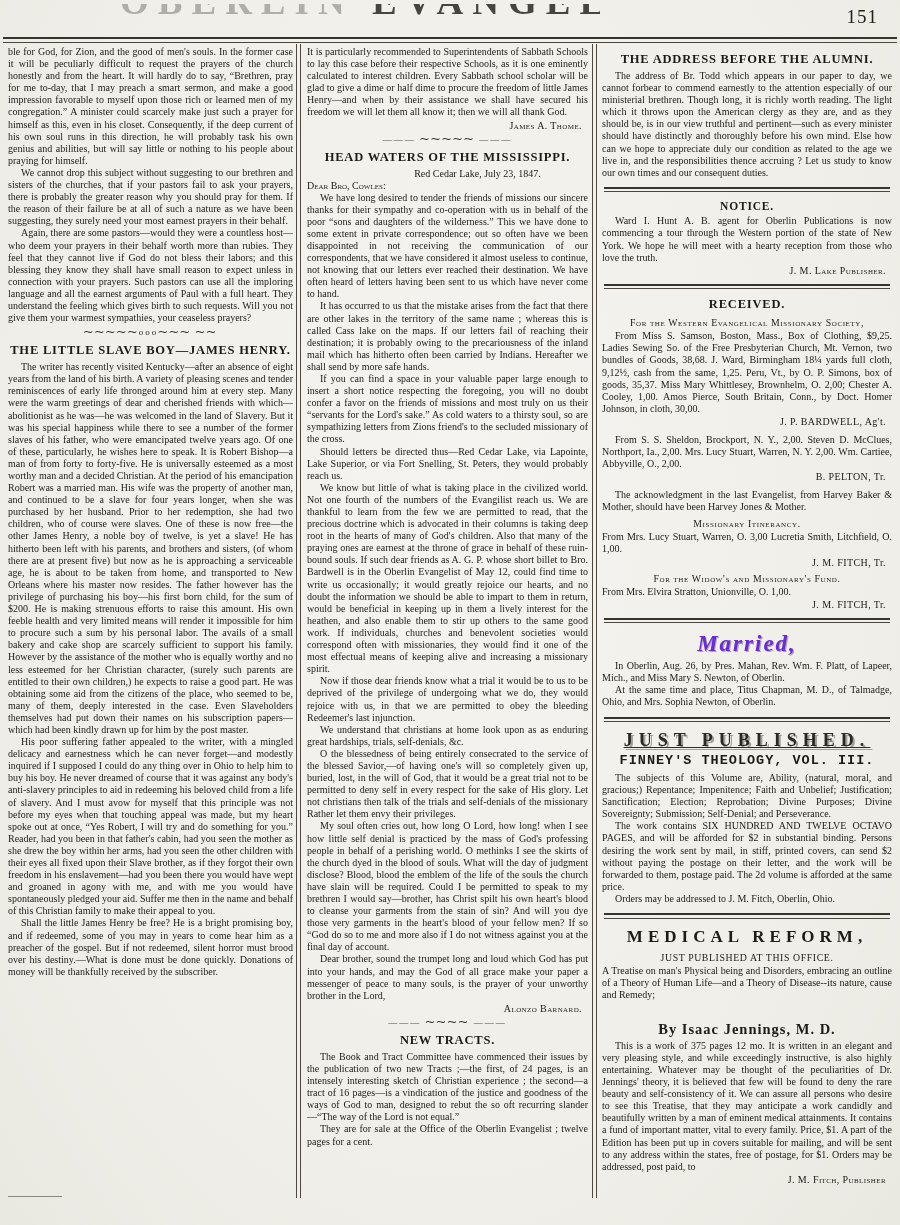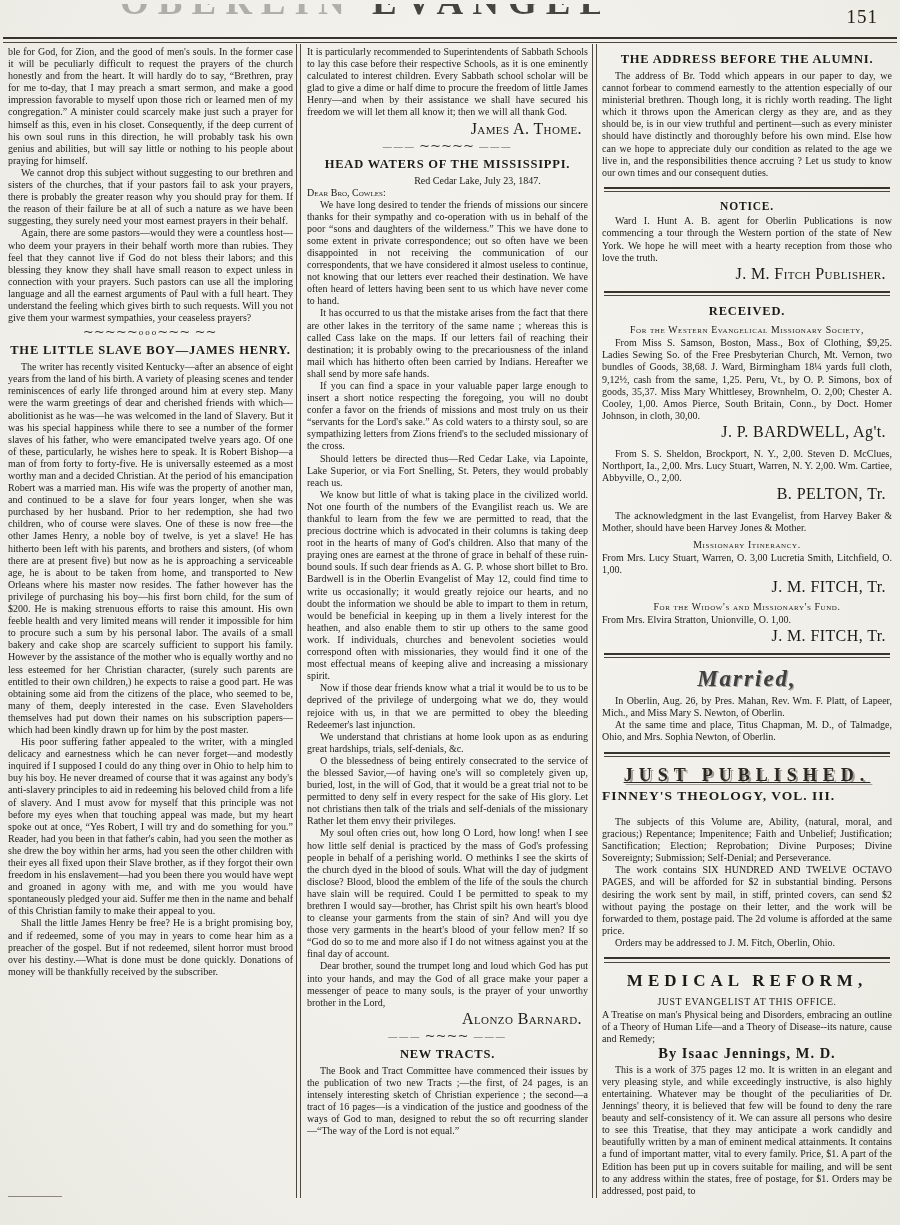--- a/index.html
+++ b/index.html
@@ -28,33 +28,33 @@
   .col{position:absolute;top:46px;height:1152px;overflow:hidden;}
   .col1{left:8px;width:285px;}
   .col2{left:307px;width:281px;}
   .col3{left:602px;width:290px;}
   
   .p{font-size:10px;line-height:12.1px;text-align:justify;margin:0;text-indent:13px;}
   .pc{text-indent:0;}
   .hd{font-size:12.5px;font-weight:bold;text-align:center;letter-spacing:.8px;margin:6px 0 3px;}
   .hd-sm{font-size:11.5px;}
   .sub{font-size:9.8px;text-align:center;font-variant:small-caps;letter-spacing:.6px;margin:5px 0 2px;}
-  .sig{font-size:16px;text-align:right;font-variant:small-caps;letter-spacing:.4px;margin:1px 6px 2px 0;}
+  .sig{font-size:10px;text-align:right;font-variant:small-caps;letter-spacing:.4px;margin:1px 6px 2px 0;}
   .sig.caps{font-variant:normal;}
   .dl{font-size:10px;text-align:center;margin:1px 0 1px 60px;}
   .sal{font-size:10px;font-variant:small-caps;margin:1px 0;}
   .orn{font-size:9px;text-align:center;letter-spacing:2px;color:#2a2822;margin:3px 0;}
   .hr2{border-top:2.2px solid #37342d;border-bottom:1px solid #4a463d;height:2.5px;margin:8px 2px;}
   .ornhead{font-size:23px;font-weight:bold;font-style:italic;text-align:center;letter-spacing:2px;
-    margin:4px 0 3px;color:#404040;text-shadow:1.2px 1.2px 0 rgba(40,36,28,.35);}
+    margin:4px 0 3px;color:#6d28d9;text-shadow:1.2px 1.2px 0 rgba(40,36,28,.35);}
   .shadowhead{font-size:18px;font-weight:bold;text-align:center;letter-spacing:6px;margin:8px 0 2px;
     color:#2c2922;text-shadow:2px 2px 0 rgba(44,40,32,.4);text-decoration:underline;}
   .bighead{font-size:17px;font-weight:bold;text-align:center;letter-spacing:5px;margin:8px 0 1px;}
-  .byline{font-size:14.5px;font-weight:bold;text-align:center;letter-spacing:1px;margin:0 0 2px;}
-  .finney{font-size:13.5px;font-weight:bold;letter-spacing:1px;margin:2px 0 12px;}
+  .byline{font-size:14.5px;font-weight:bold;text-align:center;letter-spacing:1px;margin:20px 0 2px;}
+  .finney{font-size:13.5px;font-weight:bold;text-align:center;letter-spacing:1px;margin:2px 0 4px;font-family:Liberation Mono, monospace;}
   .gap{height:5px;}
   .bottom-mark{position:absolute;left:8px;top:1196px;width:54px;border-top:1px solid rgba(60,55,45,.55);}
 </style>
 </head>
 <body>
 
 <div class="masthead-clip">
   <div class="masthead-text"><span class="faint">OBERLIN</span> <span class="strong">EVANGELIST.</span></div>
 </div>
 <div class="pagenum">151</div>
@@ -88,29 +88,30 @@
   <p class="p">We know but little of what is taking place in the civilized world.  Not one fourth of the numbers of the Evangilist reach us.  We are thankful to learn from the few we are permitted to read, that the precious doctrine which is advocated in their columns is taking deep root in the hearts of many of God's children.  Also that many of the praying ones are earnest at the throne of grace in behalf of these ruin-bound souls.  If such dear friends as A. G. P. whose short billet to Bro. Bardwell is in the Oberlin Evangelist of May 12, could find time to write us occasionally; it would greatly rejoice our hearts, and no doubt the information we should be able to impart to them in return, would be beneficial in keeping up in them a lively interest for the heathen, and also enable them to stir up others to the same good work.  If individuals, churches and benevolent societies would correspond often with missionaries, they would find it one of the most effectual means of keeping alive and increasing a missionary spirit.</p>
   <p class="p">Now if those dear friends know what a trial it would be to us to be deprived of the privilege of undergoing what we do, they would rejoice with us, in that we are permitted to obey the bleeding Redeemer's last injunction.</p>
   <p class="p">We understand that christians at home look upon as as enduring great hardships, trials, self-denials, &amp;c.</p>
   <p class="p">O the blessedness of being entirely consecrated to the service of the blessed Savior,—of having one's will so completely given up, buried, lost, in the will of God, that it would be a great trial not to be permitted to deny self in every respect for the sake of His glory.  Let not christians then talk of the trials and self-denials of the missionary Rather let them envy their privileges.</p>
   <p class="p">My soul often cries out, how long O Lord, how long! when I see how little self denial is practiced by the mass of God's professing people in behalf of a perishing world. O methinks I see the skirts of the church dyed in the blood of souls.  What will the day of judgment disclose? Blood, blood the emblem of the life of the souls the church have slain will be required.  Could I be permitted to speak to my brethren I would say—brother, has Christ spilt his own heart's blood to cleanse your garments from the stain of sin?  And will you dye those very garments in the heart's blood of your fellow men?  If so “God do so to me and more also if I do not witness against you at the final day of account.</p>
   <p class="p">Dear brother, sound the trumpet long and loud which God has put into your hands, and may the God of all grace make your paper a messenger of peace to many souls, is the prayer of your unworthy brother in the Lord,</p>
   <div class="sig">Alonzo Barnard.</div>
   <div class="orn">——— ⁓⁓⁓⁓ ———</div>
   <h2 class="hd">NEW TRACTS.</h2>
   <p class="p">The Book and Tract Committee have commenced their issues by the publication of two new Tracts ;—the first, of 24 pages, is an intensely interesting sketch of Christian experience ; the second—a tract of 16 pages—is a vindication of the justice and goodness of the ways of God to man, designed to rebut the so oft recurring slander—“The way of the Lord is not equal.”</p>
+  <p class="p">They are for sale at the Office of the Oberlin Evangelist ;  twelve pages for a cent.</p>
 </div>
 
 <div class="col col3">
   <h2 class="hd">THE ADDRESS BEFORE THE ALUMNI.</h2>
   <p class="p">The address of Br. Todd which appears in our paper to day, we cannot forbear to commend earnestly to the attention especially of our ministerial brethren.  Though long, it is richly worth reading.  The light which it throws upon the American clergy as they are, and as they should be, is in our view truthful and pertinent—such as every minister should have distinctly and thoroughly before his own mind. Else how can we hope to appreciate duly our condition as related to the age we live in, and the responsibilities thence accruing ?  Let us study to know our own times and our consequent duties.</p>
   <div class="hr2"></div>
   <h2 class="hd hd-sm">NOTICE.</h2>
   <p class="p">Ward I. Hunt A. B. agent for Oberlin Publications is now commencing a tour through the Western portion of the state of New York.  We hope he will meet with a hearty reception from those who love the truth.</p>
-  <div class="sig">J. M. Fitch Publisher.</div>
+  <div class="sig">J. M. Lake Publisher.</div>
   <div class="hr2"></div>
   <h2 class="hd">RECEIVED.</h2>
   <div class="sub">For the Western Evangelical Missionary Society,</div>
   <p class="p">From Miss S. Samson, Boston, Mass., Box of Clothing, $9,25. Ladies Sewing So. of the Free Presbyterian Church, Mt. Vernon, two bundles of Goods, 38,68.  J. Ward, Birmingham 18¼ yards full cloth, 9,12½, cash from the same, 1,25.  Peru, Vt., by O. P. Simons, box of goods, 35,37.  Miss Mary Whittlesey, Brownhelm, O. 2,00;  Chester A. Cooley, 1,00.  Amos Pierce, South Britain, Conn., by Doct. Homer Johnson, in cloth, 30,00.</p>
   <div class="sig caps">J. P. BARDWELL, Ag't.</div>
   <div class="gap"></div>
   <p class="p">From S. S. Sheldon, Brockport, N. Y., 2,00.  Steven D. McClues, Northport, Ia., 2,00.  Mrs. Lucy Stuart, Warren, N. Y. 2,00.  Wm. Cartiee, Abbyville, O., 2,00.</p>
   <div class="sig caps">B. PELTON, Tr.</div>
   <div class="gap"></div>
   <p class="p">The acknowledgment in the last Evangelist, from Harvey Baker &amp; Mother, should have been Harvey Jones &amp; Mother.</p>
@@ -125,20 +126,20 @@
   <p class="p">In Oberlin, Aug. 26, by Pres. Mahan, Rev. Wm. F. Platt, of Lapeer, Mich., and Miss Mary S. Newton, of Oberlin.</p>
   <p class="p">At the same time and place, Titus Chapman, M. D., of Talmadge, Ohio, and Mrs. Sophia Newton, of Oberlin.</p>
   <div class="hr2"></div>
   <div class="shadowhead">JUST PUBLISHED.</div>
   <div class="finney">FINNEY'S THEOLOGY, VOL. III.</div>
   <p class="p">The subjects of this Volume are, Ability, (natural, moral, and gracious;) Repentance; Impenitence; Faith and Unbelief; Justification; Sanctification; Election; Reprobation; Divine Purposes; Divine Sovereignty; Submission; Self-Denial; and Perseverance.</p>
   <p class="p">The work contains SIX HUNDRED AND TWELVE OCTAVO PAGES, and will be afforded for $2 in substantial binding. Persons desiring the work sent by mail, in stiff, printed covers, can send $2 without paying the postage on their letter, and the work will be forwarded to them, postage paid.  The 2d volume is afforded at the same price.</p>
   <p class="p">Orders may be addressed to J. M. Fitch, Oberlin, Ohio.</p>
   <div class="hr2"></div>
   <div class="bighead">MEDICAL REFORM,</div>
-  <div class="sub">JUST EVANGELIST AT THIS OFFICE.</div>
+  <div class="sub">JUST PUBLISHED AT THIS OFFICE.</div>
   <p class="p pc">A Treatise on man's Physical being and Disorders, embracing an outline of a Theory of Human Life—and a Theory of Disease--its nature, cause and Remedy;</p>
   <div class="byline">By Isaac Jennings, M. D.</div>
   <p class="p">This is a work of 375 pages 12 mo.  It is written in an elegant and very pleasing style, and while exceedingly instructive, is also highly entertaining.  Whatever may be thought of the peculiarities of Dr. Jennings' theory, it is believed that few will be found to deny the rare beauty and self-consistency of it.  We can assure all persons who desire to see this Treatise, that they may anticipate a work candidly and beautifully written by a man of eminent medical attainments.  It contains a fund of important matter, vital to every family.  Price, $1.  A part of the Edition has been put up in covers suitable for mailing, and will be sent to any address within the states, free of postage, for $1.  Orders may be addressed, post paid, to</p>
   <div class="sig">J. M. Fitch,  Publisher</div>
 </div>
 
 <div class="bottom-mark"></div>
 
 </body></html>

